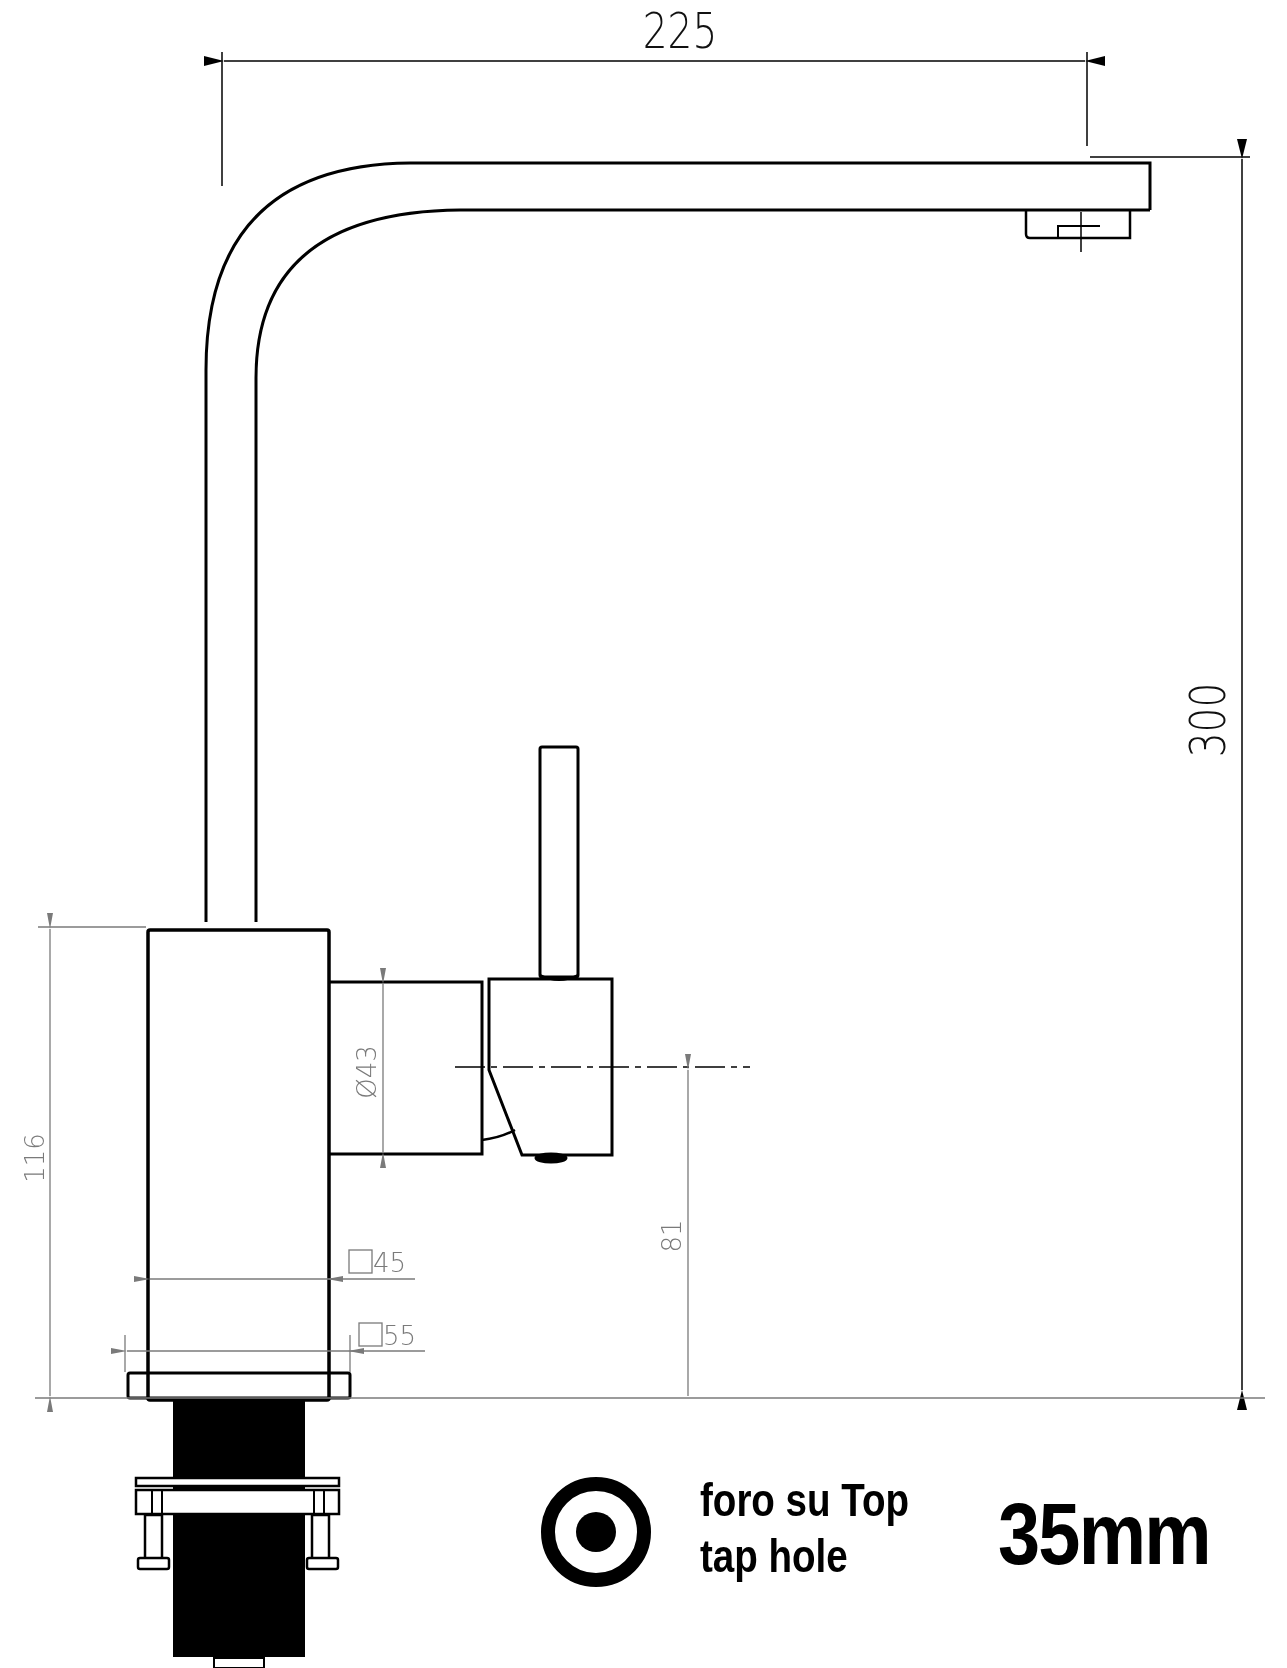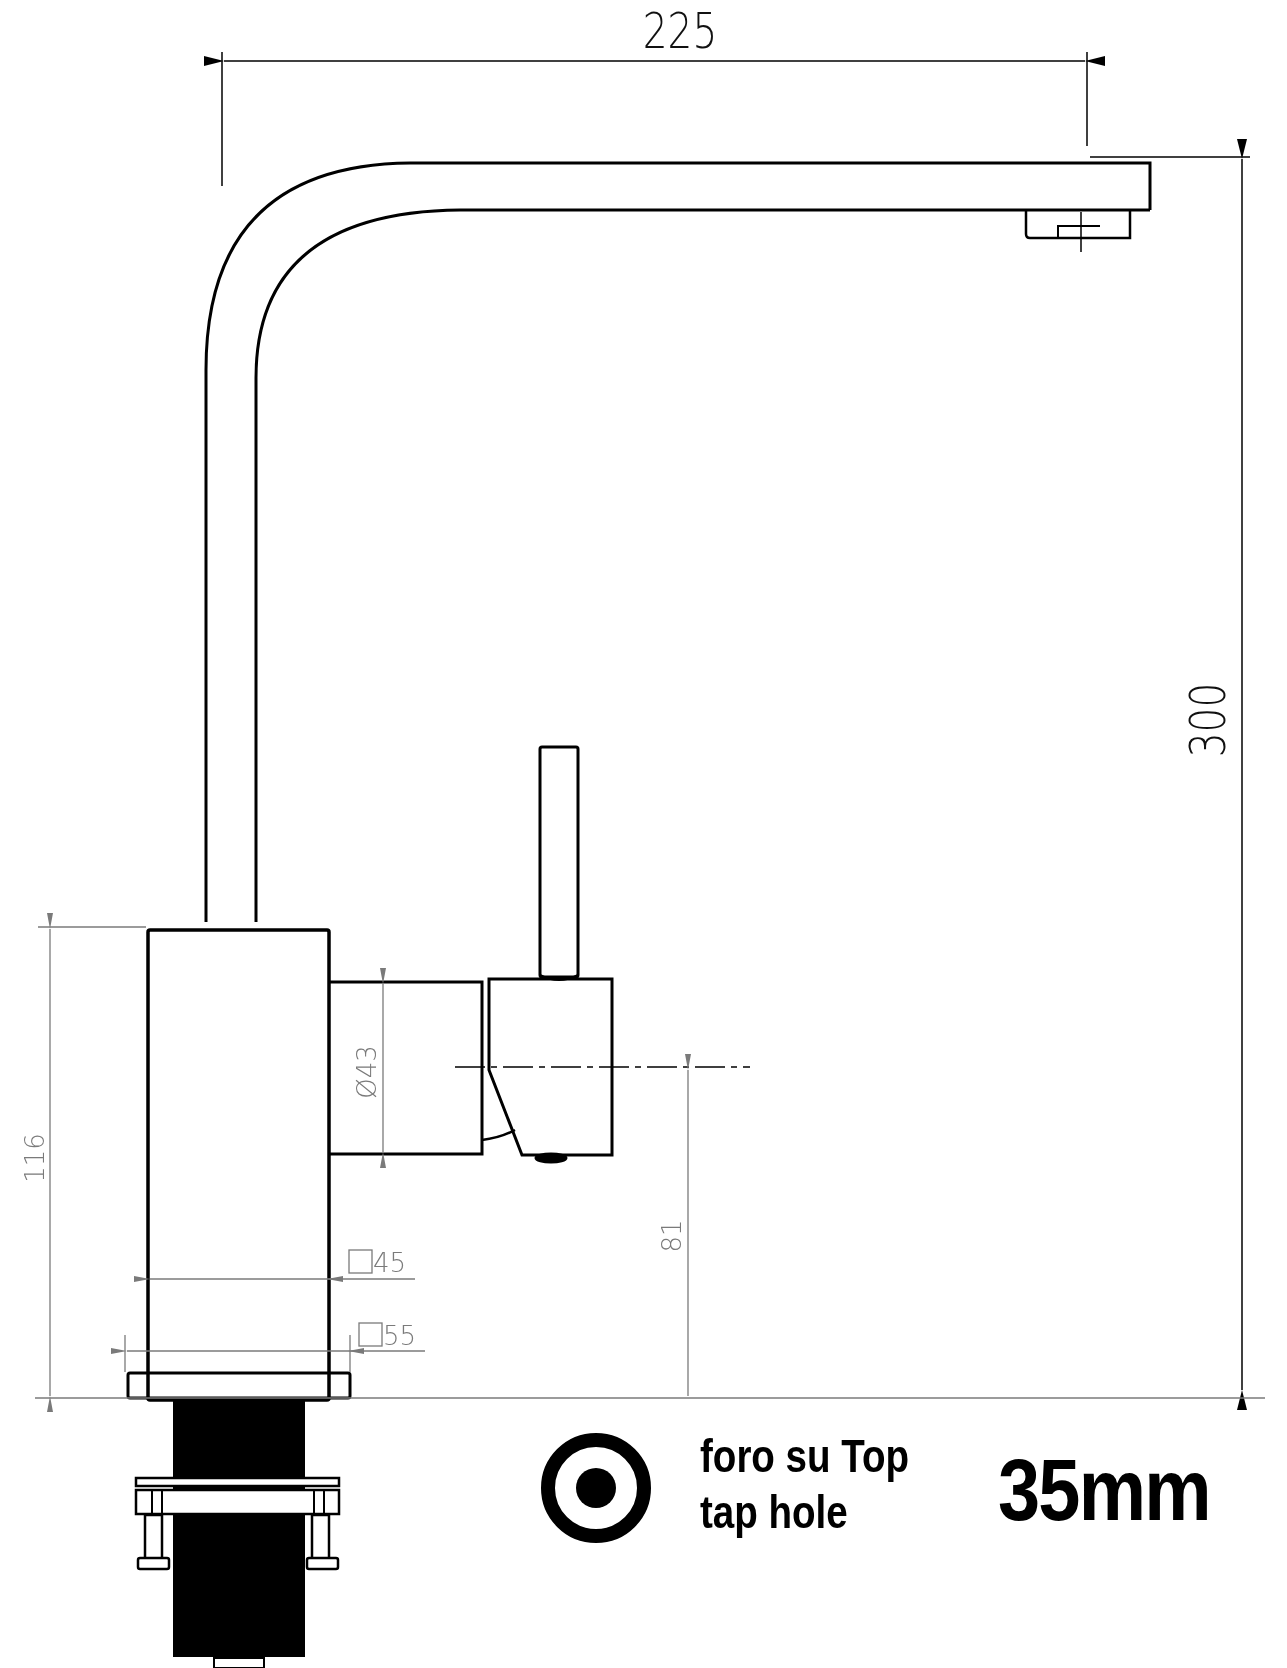--- a/index.html
+++ b/index.html
@@ -1,20 +1,20 @@
 <!DOCTYPE html>
 <html><head>
   <meta charset="utf-8">
   <style>
     html, body { margin: 0; padding: 0; background: #ffffff; }
     body { width: 1287px; height: 1668px; position: relative; overflow: hidden; font-family: "Liberation Sans", sans-serif; }
     #drawing { position: absolute; left: 0; top: 0; width: 1287px; height: 1668px; }
     .dimtext-big { font-family: "DejaVu Sans", sans-serif; font-weight: 200; fill: #111111; }
     .dimtext-small { font-family: "DejaVu Sans", sans-serif; font-weight: 200; fill: #7a7a7a; }
-    .legend { position: absolute; left: 540px; top: 1428px; width: 720px; height: 150px; }
+    .legend { position: absolute; left: 540px; top: 1472px; width: 720px; height: 150px; }
     .legend-symbol { position: absolute; left: 0; top: 4px; width: 112px; height: 112px; }
     .legend-labels { position: absolute; left: 160px; top: 0px; font-family: "Liberation Sans", sans-serif; font-weight: bold; font-size: 47px; line-height: 56px; color: #000; transform: scaleX(0.82); transform-origin: left top; }
     .legend-size { position: absolute; left: 458px; top: 12px; font-family: "Liberation Sans", sans-serif; font-weight: bold; font-size: 88px; line-height: 100px; color: #000; transform: scaleX(0.86); transform-origin: left top; letter-spacing: -2px; }
   </style>
 </head>
 <body>
 
 <svg id="drawing" viewBox="0 0 1287 1668" xmlns="http://www.w3.org/2000/svg">
   <defs>
     <marker id="arrowBig" viewBox="0 0 20 10" refX="0" refY="5" markerWidth="20" markerHeight="10" markerUnits="userSpaceOnUse" orient="auto-start-reverse">

